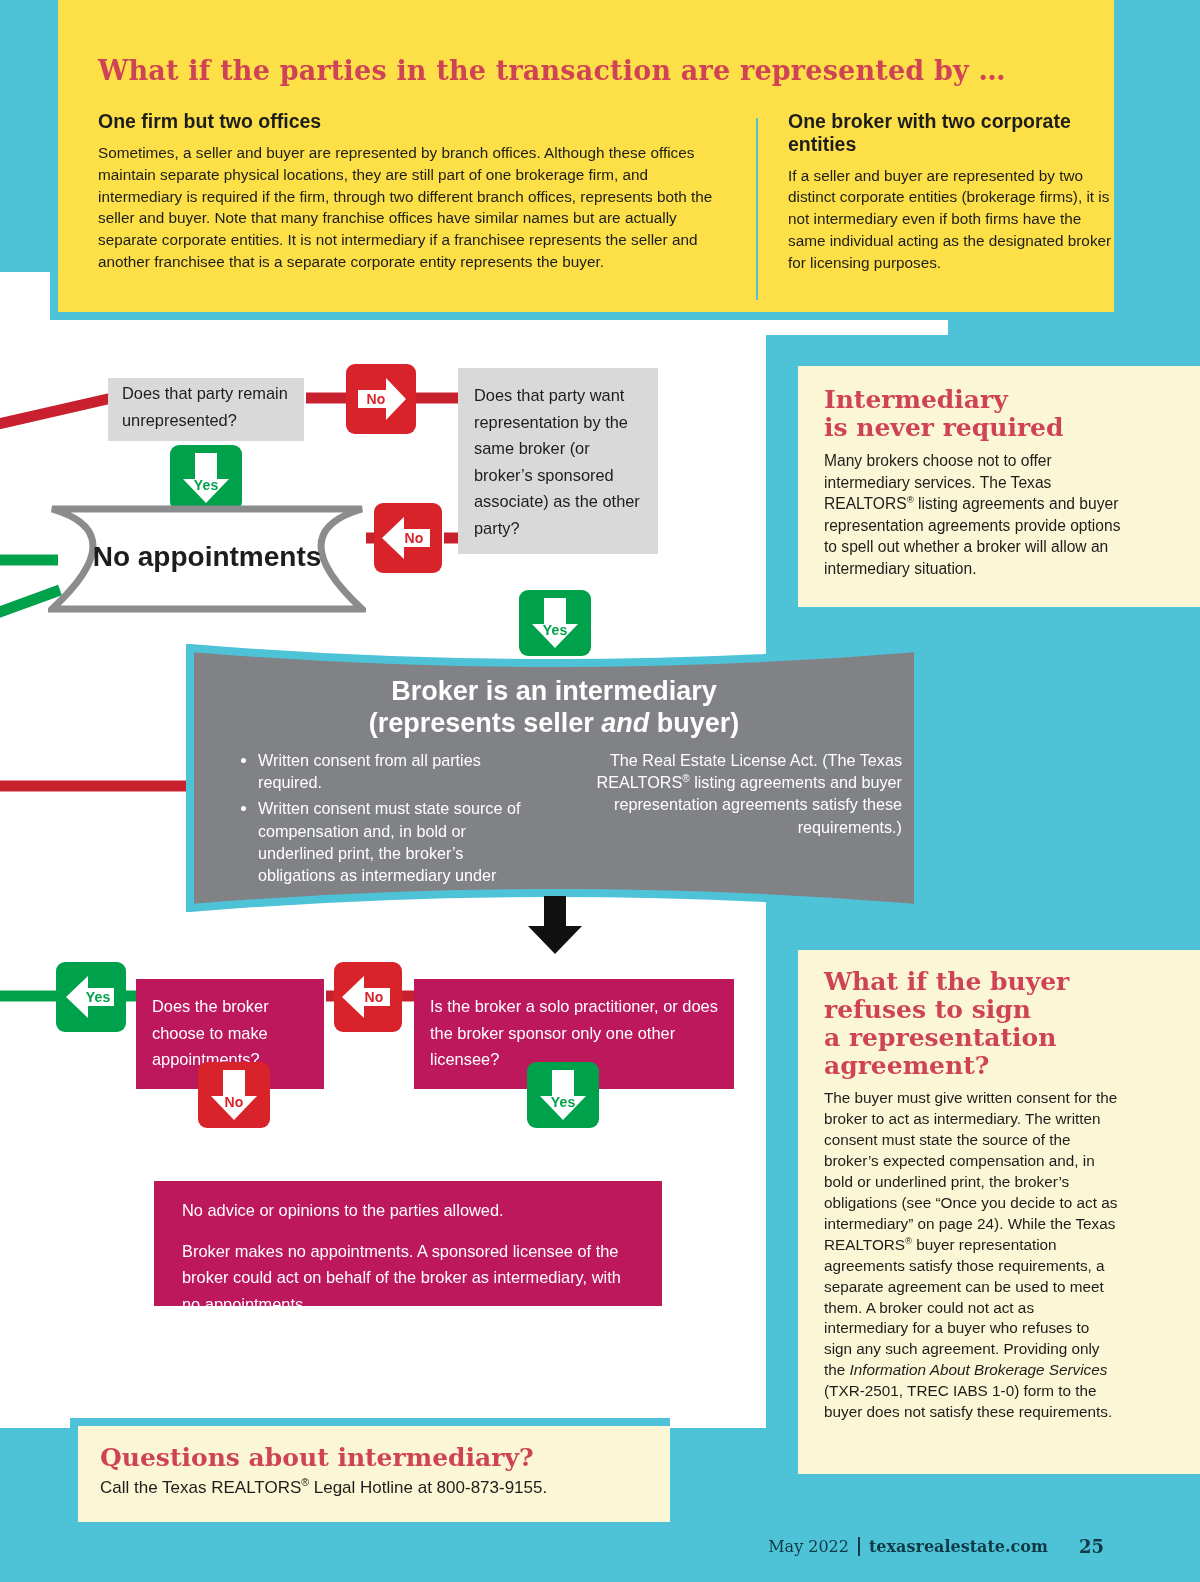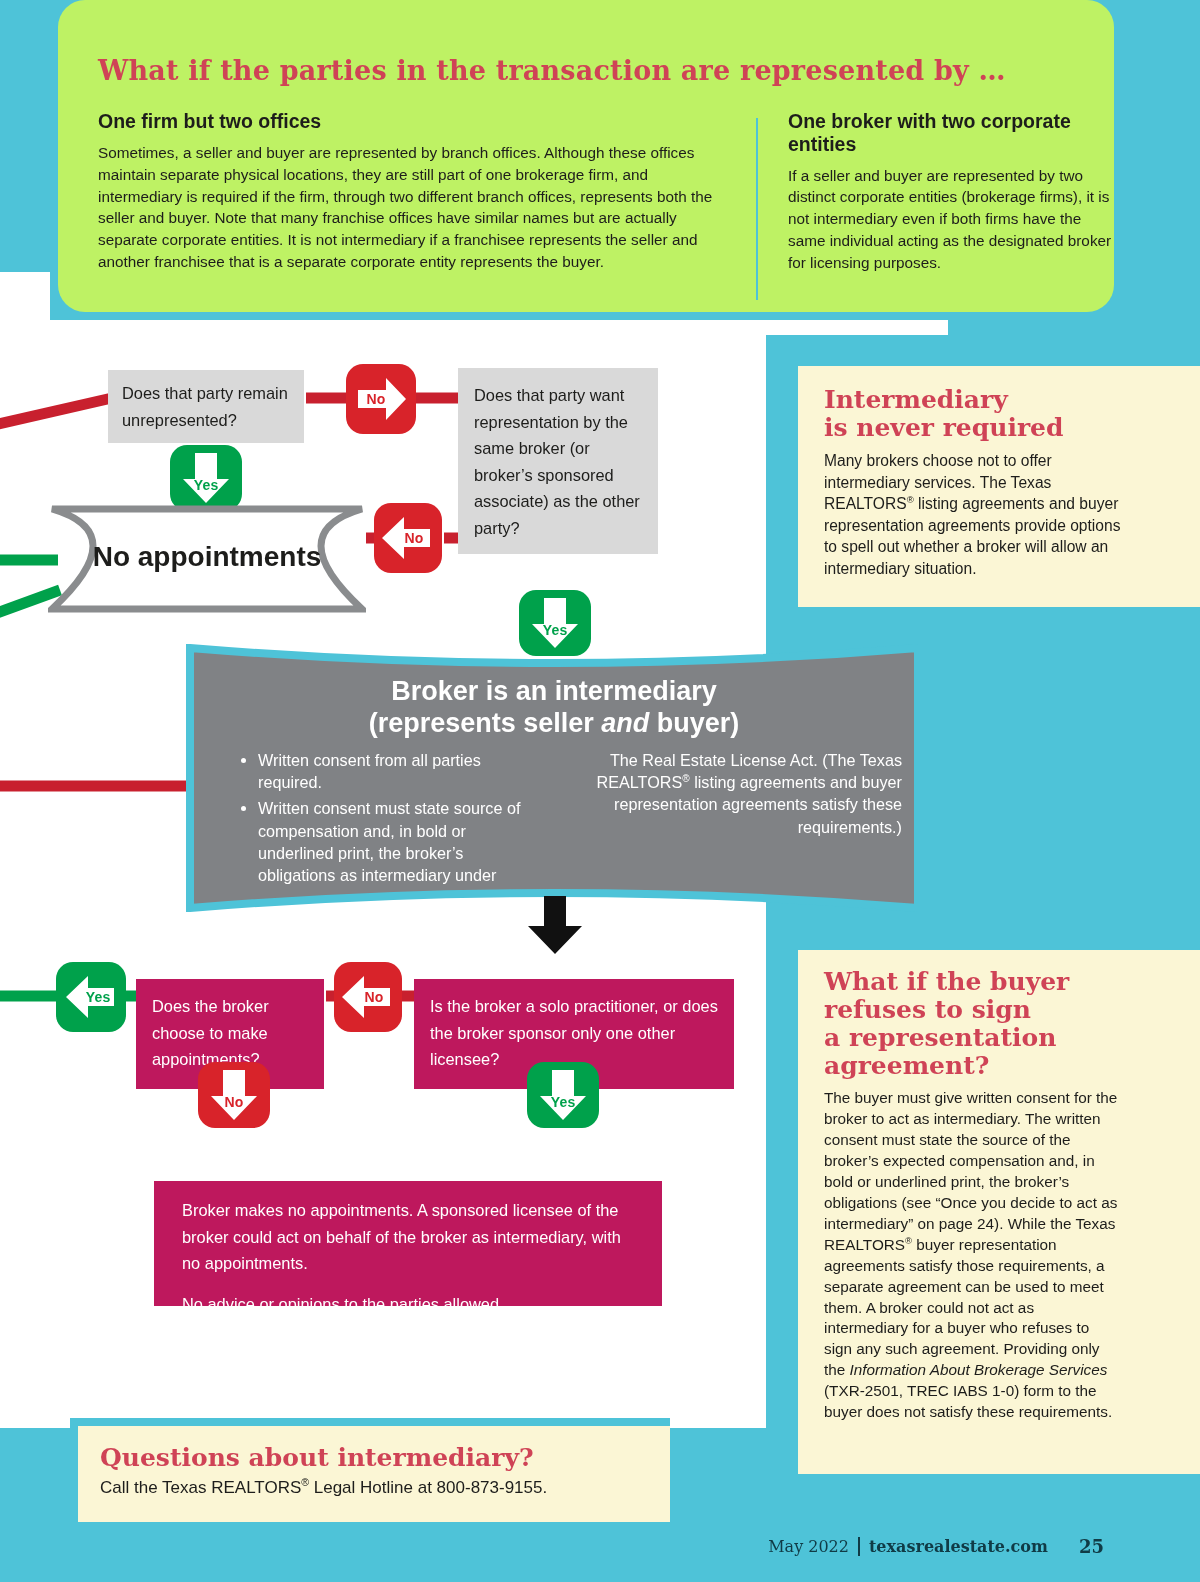--- a/index.html
+++ b/index.html
@@ -12,21 +12,21 @@
   .page{position:absolute;inset:0;}
 
   
   .white-main{position:absolute;left:0;top:272px;width:1200px;height:1310px;background:#ffffff;}
   .cyan-top{position:absolute;left:0;top:0;width:1200px;height:272px;background:#4ec3d8;}
   .cyan-right-upper{position:absolute;left:948px;top:272px;width:252px;height:63px;background:#4ec3d8;}
   .cyan-right-mid{position:absolute;left:766px;top:335px;width:434px;height:1247px;background:#4ec3d8;}
   .cyan-bottom{position:absolute;left:0;top:1428px;width:1200px;height:154px;background:#4ec3d8;}
 
   .hero-frame{position:absolute;left:50px;top:0px;width:1072px;height:320px;background:#4ec3d8;}
-  .hero{position:absolute;left:58px;top:0px;width:1056px;height:312px;background:#bef264;padding:0;border-radius:27px;}
+  .hero{position:absolute;left:58px;top:0px;width:1056px;height:312px;background:#fde047;padding:0;}
 
   .hero-title{
     position:absolute;left:40px;top:55px;width:980px;
     font-family:"DejaVu Serif", serif;font-weight:bold;
     font-size:27px;color:#cf4356;letter-spacing:.2px;
   }
   .col-a{position:absolute;left:40px;top:110px;width:630px;}
   .col-b{position:absolute;left:730px;top:110px;width:330px;}
   .divider{position:absolute;left:698px;top:118px;width:2px;height:182px;background:#4ec3d8;}
   .sub-h{font-size:19.5px;font-weight:bold;color:#1d1d1b;line-height:1.17;margin:0 0 9px 0;}
@@ -58,30 +58,30 @@
   .ital{font-style:italic;}
   sup.reg{font-size:.62em;vertical-align:super;line-height:0;}
 
   
   .flow{position:absolute;left:0;top:0;width:1200px;height:1582px;pointer-events:none;}
   .gbox{position:absolute;background:#d9d9d9;color:#1d1d1b;font-size:16.4px;line-height:1.62;
         box-sizing:border-box;padding:12px 16px;}
   .gbox-dark{position:absolute;background:#be185d;color:#ffffff;font-size:16.4px;line-height:1.62;
         box-sizing:border-box;padding:12px 16px;margin-top:38px;}
 
-  #q1{left:108px;top:370px;width:196px;height:73px;padding:10px 14px;}
+  #q1{left:108px;top:378px;width:196px;height:63px;padding:2px 14px;}
   #q2{left:458px;top:368px;width:200px;height:186px;padding:14px 16px;}
   #q3{left:136px;top:941px;width:188px;height:110px;padding:14px 16px;}
   #q4{left:414px;top:941px;width:320px;height:110px;padding:14px 16px;}
   #res{left:154px;top:1143px;width:508px;height:125px;padding:16px 28px;}
   #res p{margin:0 0 14px 0;}
   #res p:last-child{margin:0;}
 
   
-  .badge{position:absolute;border-radius:17px;display:block;}
+  .badge{position:absolute;border-radius:9px;display:block;}
   .badge.red{background:#d8232a;}
   .badge.green{background:#00a14b;}
   .badge svg{display:block;width:100%;height:100%;}
   .badge .lbl{
     position:absolute;left:0;right:0;text-align:center;
     font-weight:bold;font-size:14px;letter-spacing:.2px;
   }
   .badge.red .lbl{color:#d8232a;}
   .badge.green .lbl{color:#00a14b;}
 
@@ -242,22 +242,22 @@
   </div>
 
   <div class="badge green" style="left:527px;top:1062px;width:72px;height:66px;">
     <svg viewBox="0 0 72 66" aria-hidden="true">
       <path d="M25 8 H47 V34 H59 L36 58 L13 34 H25 Z" fill="#ffffff"></path>
     </svg>
     <span class="lbl" style="top:32px;">Yes</span>
   </div>
 
   <div class="gbox-dark" id="res">
+    <p>No advice or opinions to the parties allowed.</p>
     <p>Broker makes no appointments. A sponsored licensee of the broker could act on behalf of the broker as intermediary, with no appointments.</p>
-    <p>No advice or opinions to the parties allowed.</p>
   </div>
 
   <div class="card-frame" id="never-frame"></div>
   <div class="card-inner" id="never-inner">
     <p class="card-h">
       <span>Intermediary</span><br>
       <span>is never required</span>
     </p>
     <p class="card-p" style="width:312px;">
       <span>Many brokers choose not to offer intermediary services. The Texas REALTORS</span><sup class="reg">®</sup><span> listing agreements and buyer representation agreements provide options to spell out whether a broker will allow an intermediary situation.</span>

